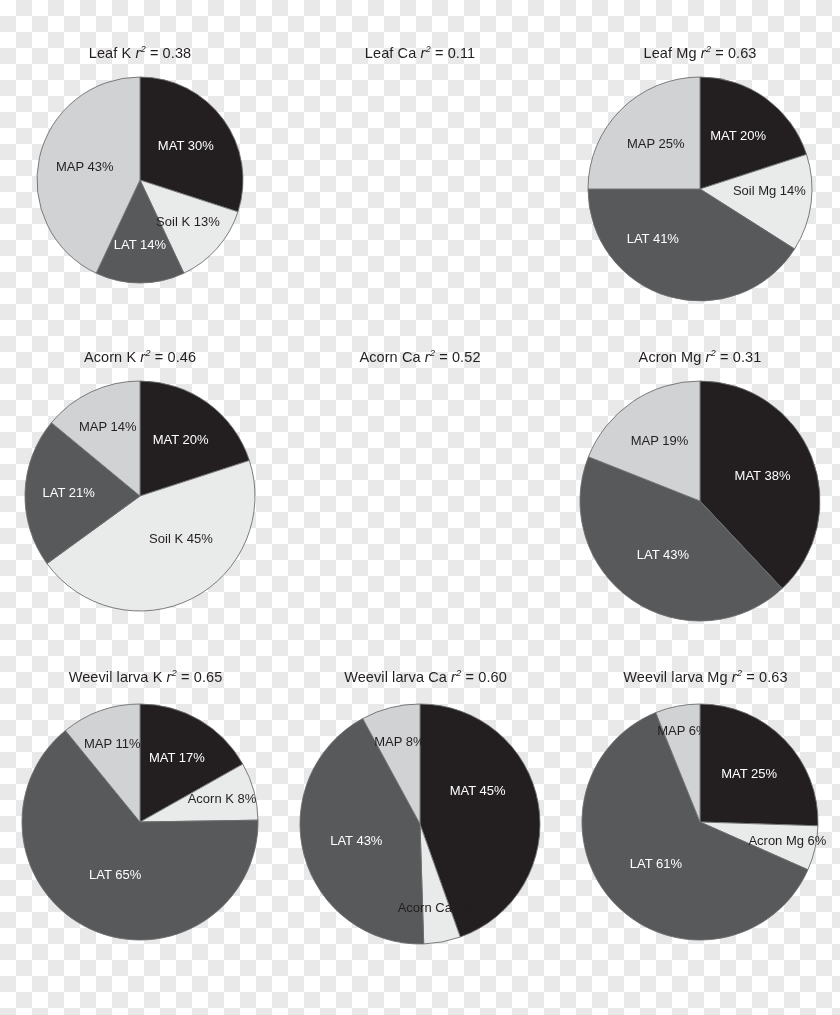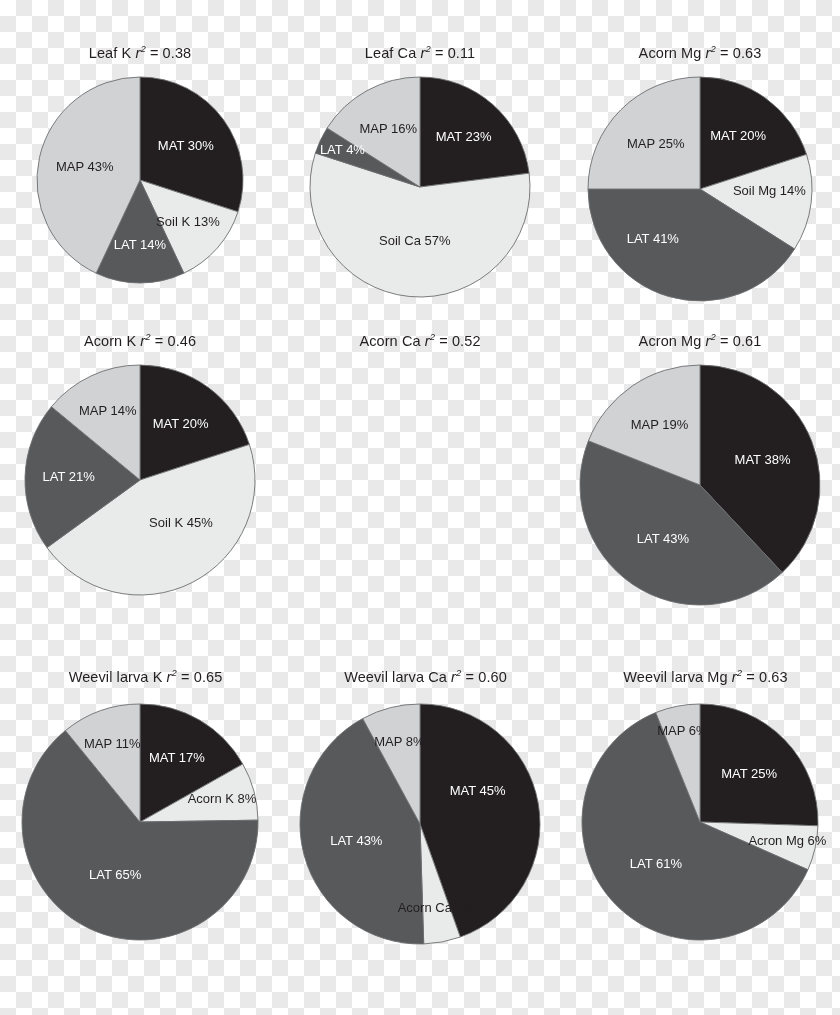--- a/index.html
+++ b/index.html
@@ -50,21 +50,21 @@
     font-family:"Liberation Sans", sans-serif;
     font-size:13px;
     dominant-baseline:middle;
   }
   .lbl-dark{fill:#231f20;}
   .lbl-light{fill:#ffffff;}
 
   
   .r1 .chart-title{margin-top:44px;}
   .r1 .pie-wrap{margin-top:15px;}
-  .r2 .chart-title{margin-top:12px;}
+  .r2 .chart-title{margin-top:28px;}
   .r2 .pie-wrap{margin-top:15px;}
   .r3 .chart-title{margin-top:28px;margin-left:11px;}
   .r3 .pie-wrap{margin-top:18px;}
 </style>
 </head>
 <body>
 
 <div class="canvas">
   <div class="grid" id="grid">
       <div class="cell r1">
@@ -77,35 +77,23 @@
             <path class="slice" d="M 105 105 L 61.14473296879751 198.197186404 A 103 103 0 0 1 104.99999999999999 2 Z" fill="#d0d2d4"></path>
             <text class="slice-label lbl-light" x="150.8" y="71.7" text-anchor="middle">MAT 30%</text>
             <text class="slice-label lbl-dark" x="152.9" y="147.2" text-anchor="middle">Soil K 13%</text>
             <text class="slice-label lbl-light" x="105.0" y="170.9" text-anchor="middle">LAT 14%</text>
             <text class="slice-label lbl-dark" x="49.7" y="92.6" text-anchor="middle">MAP 43%</text>
           </svg>
         </div>
       </div>
       <div class="cell r1">
         <div class="chart-title"><span>Leaf Ca</span> <span class="rsq">r</span><sup>2</sup> = <span>0.11</span></div>
-        <div class="pie-wrap">
-          <svg width="224" height="224" viewBox="0 0 224 224">
-            <path class="slice" d="M 112 112 L 112 2 A 110 110 0 0 1 221.1326171445926 98.21334430792652 Z" fill="#231f20"></path>
-            <path class="slice" d="M 112 112 L 221.1326171445926 98.21334430792652 A 110 110 0 1 1 7.383783207533114 78.00813061875576 Z" fill="#e9eaea"></path>
-            <path class="slice" d="M 112 112 L 7.383783207533114 78.00813061875576 A 110 110 0 0 1 19.12392819477833 53.05905255231039 Z" fill="#58595b"></path>
-            <path class="slice" d="M 112 112 L 19.12392819477833 53.05905255231039 A 110 110 0 0 1 111.99999999999999 2 Z" fill="#d0d2d4"></path>
-            <text class="slice-label lbl-light" x="155.6" y="62.5" text-anchor="middle">MAT 23%</text>
-            <text class="slice-label lbl-dark" x="106.8" y="166.8" text-anchor="middle">Soil Ca 57%</text>
-            <text class="slice-label lbl-light" x="34.4" y="75.5" text-anchor="middle">LAT 4%</text>
-            <text class="slice-label lbl-dark" x="80.2" y="54.2" text-anchor="middle">MAP 16%</text>
-          </svg>
-        </div>
       </div>
       <div class="cell r1">
-        <div class="chart-title"><span>Acorn Mg</span> <span class="rsq">r</span><sup>2</sup> = <span>0.63</span></div>
+        <div class="chart-title"><span>Leaf Mg</span> <span class="rsq">r</span><sup>2</sup> = <span>0.63</span></div>
         <div class="pie-wrap">
           <svg width="228" height="228" viewBox="0 0 228 228">
             <path class="slice" d="M 114 114 L 114 2 A 112 112 0 0 1 220.5183298250572 79.3900966300059 Z" fill="#231f20"></path>
             <path class="slice" d="M 114 114 L 220.5183298250572 79.3900966300059 A 112 112 0 0 1 208.56472765622567 174.01260103764764 Z" fill="#e9eaea"></path>
             <path class="slice" d="M 114 114 L 208.56472765622567 174.01260103764764 A 112 112 0 0 1 2 114.00000000000001 Z" fill="#58595b"></path>
             <path class="slice" d="M 114 114 L 2 114.00000000000001 A 112 112 0 0 1 113.99999999999999 2 Z" fill="#d0d2d4"></path>
             <text class="slice-label lbl-light" x="152.2" y="61.4" text-anchor="middle">MAT 20%</text>
             <text class="slice-label lbl-dark" x="183.4" y="116.6" text-anchor="middle">Soil Mg 14%</text>
             <text class="slice-label lbl-light" x="66.8" y="165.0" text-anchor="middle">LAT 41%</text>
             <text class="slice-label lbl-dark" x="69.7" y="69.7" text-anchor="middle">MAP 25%</text>
@@ -124,21 +112,21 @@
             <text class="slice-label lbl-dark" x="157.9" y="160.6" text-anchor="middle">Soil K 45%</text>
             <text class="slice-label lbl-light" x="45.7" y="114.8" text-anchor="middle">LAT 21%</text>
             <text class="slice-label lbl-dark" x="84.7" y="48.3" text-anchor="middle">MAP 14%</text>
           </svg>
         </div>
       </div>
       <div class="cell r2">
         <div class="chart-title"><span>Acorn Ca</span> <span class="rsq">r</span><sup>2</sup> = <span>0.52</span></div>
       </div>
       <div class="cell r2">
-        <div class="chart-title"><span>Acron Mg</span> <span class="rsq">r</span><sup>2</sup> = <span>0.61</span></div>
+        <div class="chart-title"><span>Acron Mg</span> <span class="rsq">r</span><sup>2</sup> = <span>0.31</span></div>
         <div class="pie-wrap">
           <svg width="244" height="244" viewBox="0 0 244 244">
             <path class="slice" d="M 122 122 L 122.00000000000001 2 A 120 120 0 0 1 204.14565271144264 209.47623529056938 Z" fill="#231f20"></path>
             <path class="slice" d="M 122 122 L 204.14565271144264 209.47623529056938 A 120 120 0 0 1 10.426821693409849 77.82505367783861 Z" fill="#58595b"></path>
             <path class="slice" d="M 122 122 L 10.426821693409849 77.82505367783861 A 120 120 0 0 1 121.99999999999997 2 Z" fill="#d0d2d4"></path>
             <text class="slice-label lbl-light" x="184.5" y="97.3" text-anchor="middle">MAT 38%</text>
             <text class="slice-label lbl-light" x="84.9" y="176.6" text-anchor="middle">LAT 43%</text>
             <text class="slice-label lbl-dark" x="81.5" y="62.5" text-anchor="middle">MAP 19%</text>
           </svg>
         </div>

